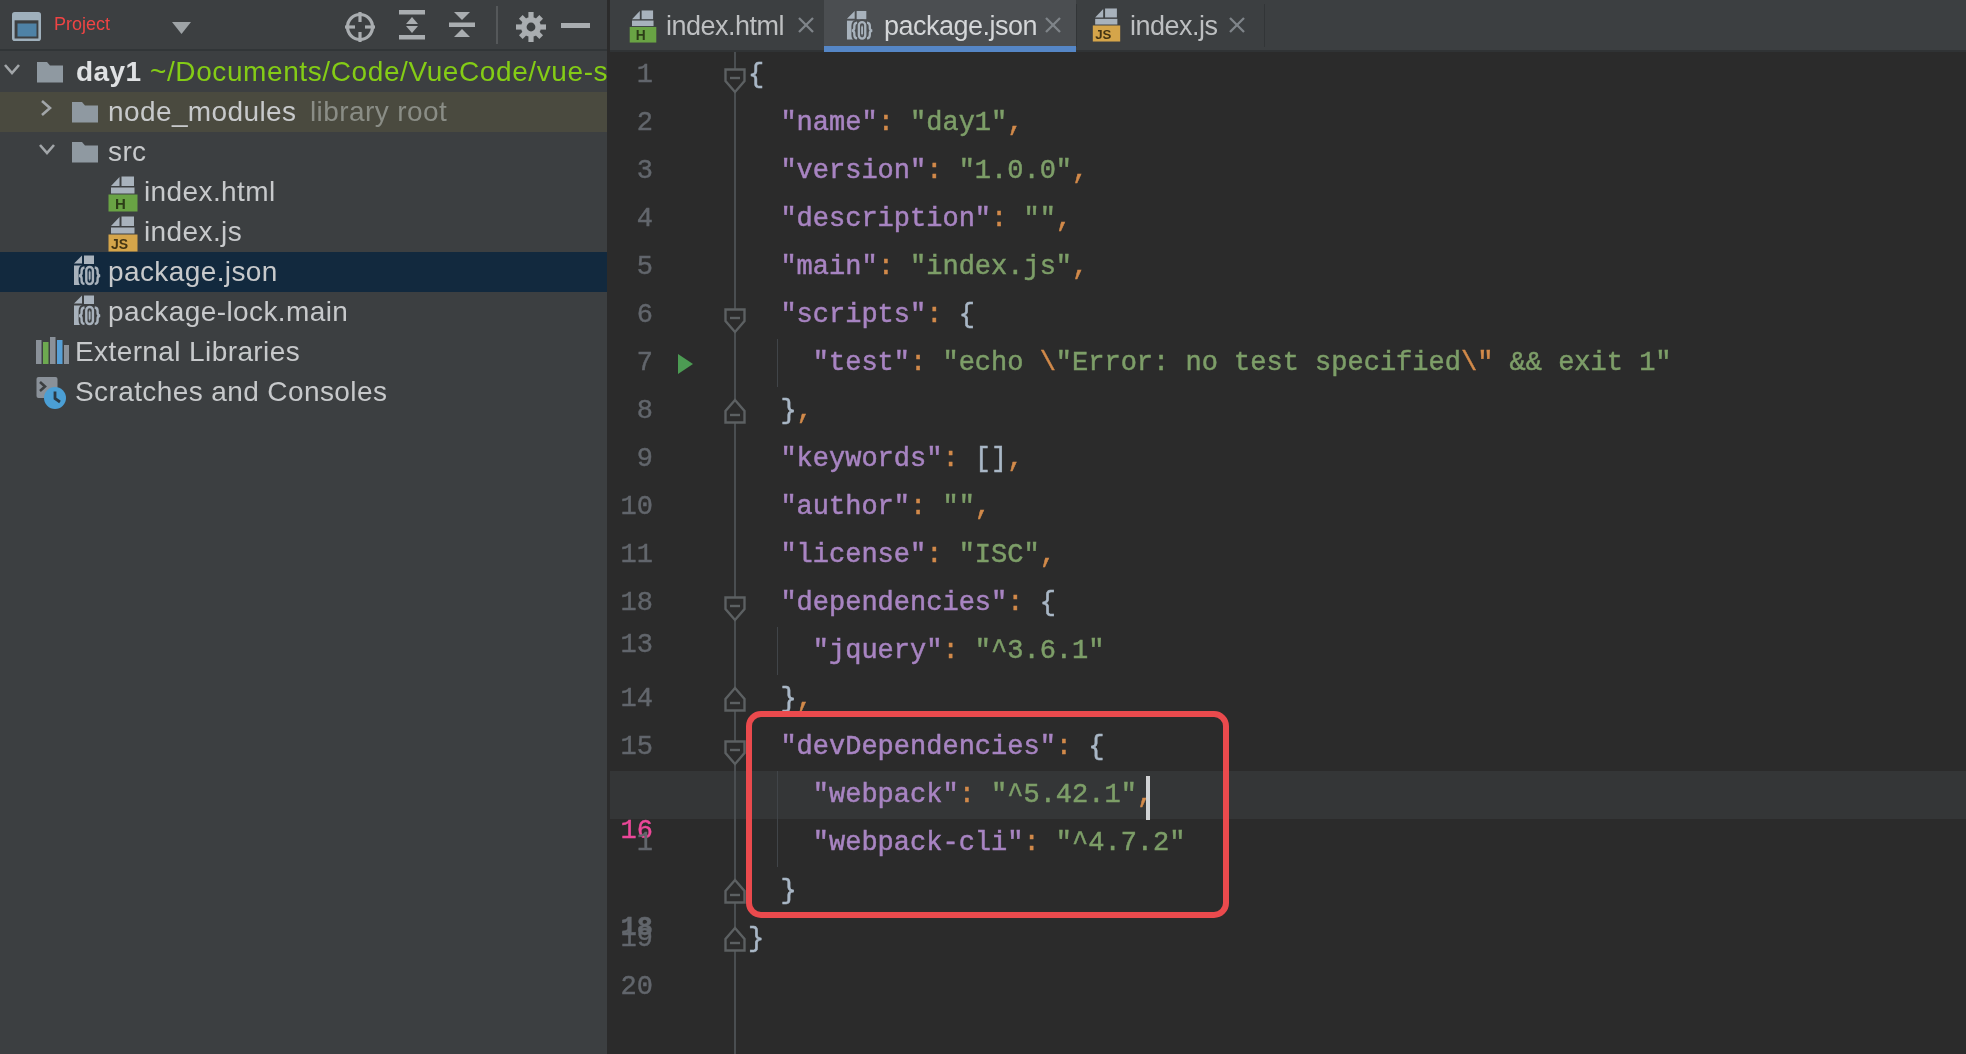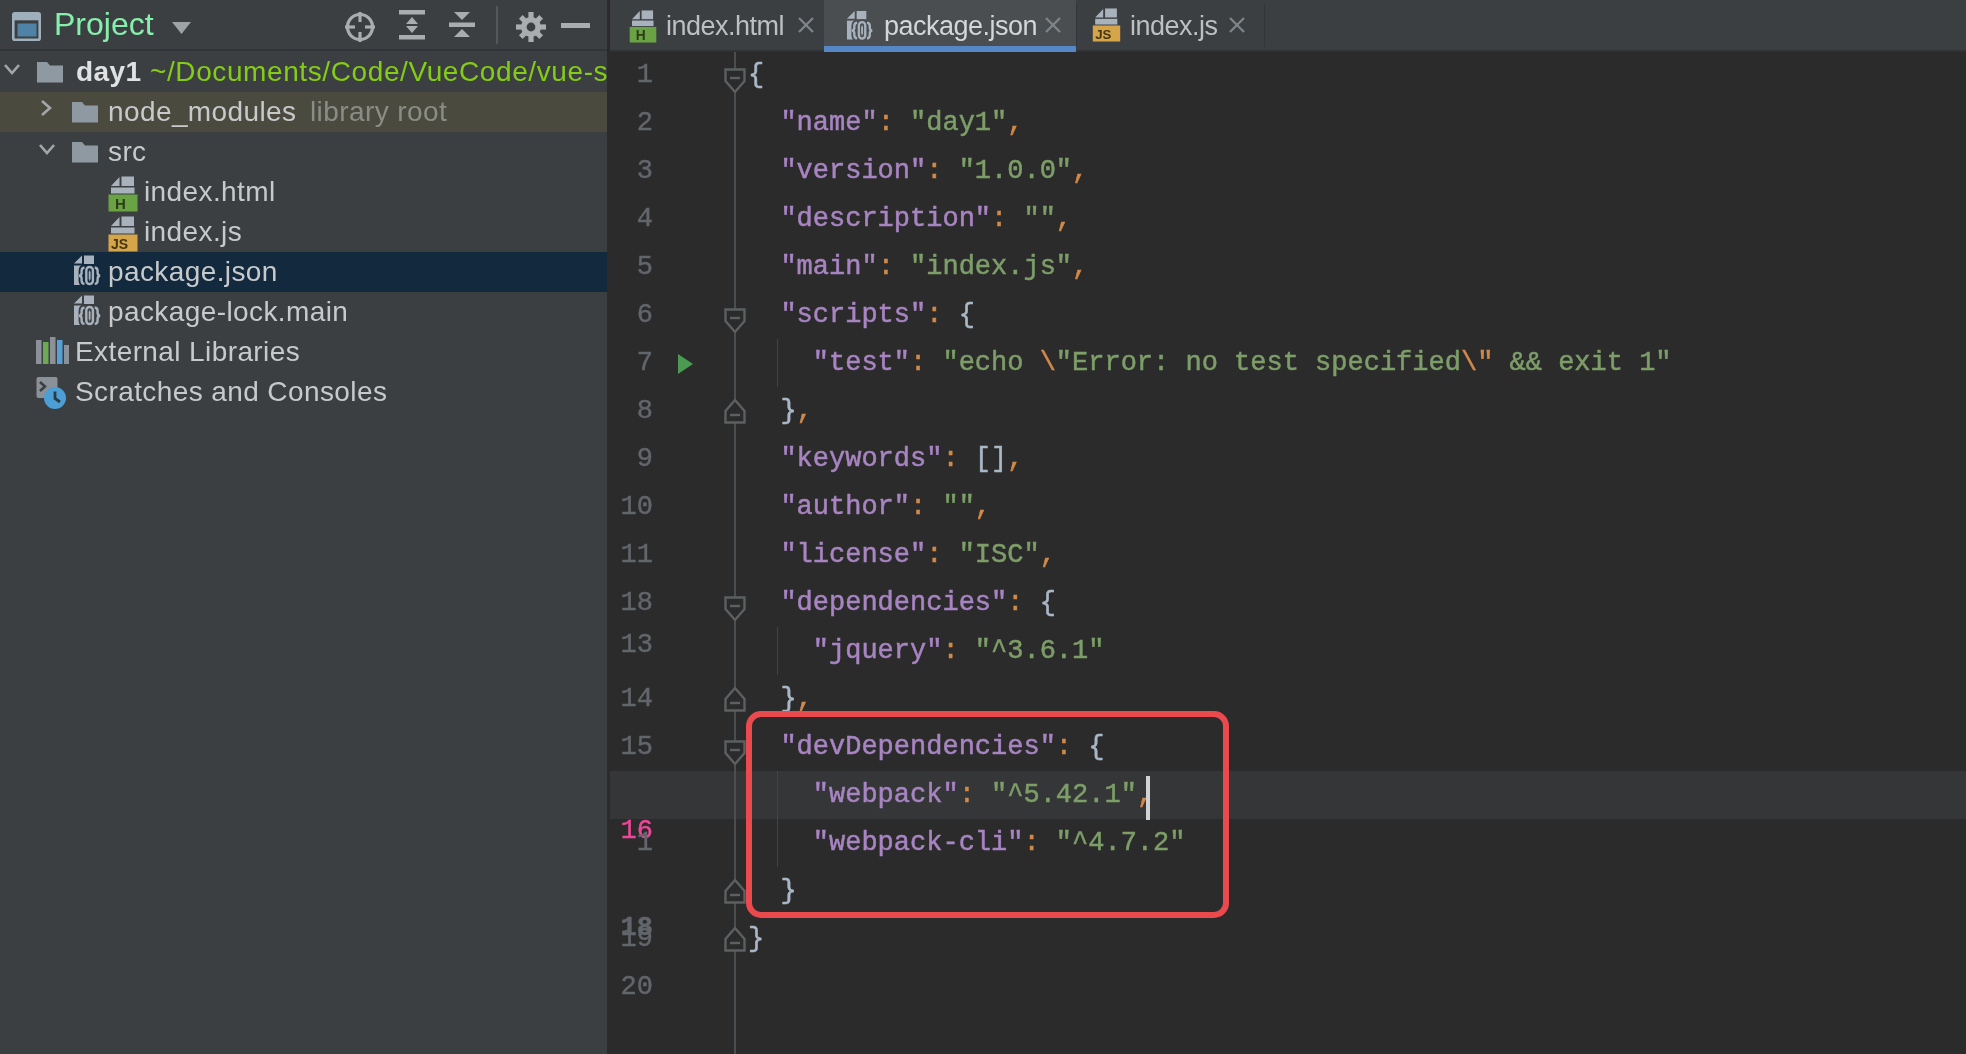--- a/index.html
+++ b/index.html
@@ -2,21 +2,21 @@
 <html><head>
 <meta charset="utf-8">
 <style>
   * { margin:0; padding:0; box-sizing:border-box; }
   html,body { width:1966px; height:1054px; background:#2b2b2b; overflow:hidden; }
   body { font-family:"Liberation Sans", sans-serif; position:relative; }
   .abs { position:absolute; }
   
   #panel { left:0; top:0; width:607px; height:1054px; background:#3c3f41; }
   #panelhead { left:0; top:0; width:607px; height:51px; background:#3c3f41; border-bottom:2px solid #313537; }
-  .ptitle { left:54px; top:0; height:51px; line-height:49px; font-size:32px; color:#86efac; }
+  .ptitle { left:54px; top:0; height:51px; line-height:49px; font-size:18px; color:#ef4444; }
   .row { left:0; width:607px; height:40px; }
   .rowtext { position:absolute; top:0; height:40px; line-height:40px; font-size:28px; letter-spacing:0.4px; color:#c7c9cb; white-space:pre; }
   .gray { color:#84cc16; }
   
   #tabbar { left:610px; top:0; width:1356px; height:52px; background:#3c3f41; border-bottom:2px solid #303335; }
   .tabtext { position:absolute; top:0; height:53px; line-height:53px; font-size:27px; letter-spacing:-0.5px; color:#bdbfc1; white-space:pre; }
   
   .lnum { position:absolute; left:596px; width:57px; text-align:right; height:48px; line-height:48px; font-family:"Liberation Mono", monospace; font-size:27px; color:#62666c; -webkit-text-stroke:0.4px; }
   .code { position:absolute; left:748px; height:48px; line-height:48px; font-family:"Liberation Mono", monospace; font-size:27px; white-space:pre; color:#a9b7c6; -webkit-text-stroke:0.5px; }
   .k { color:#a884c2; }

